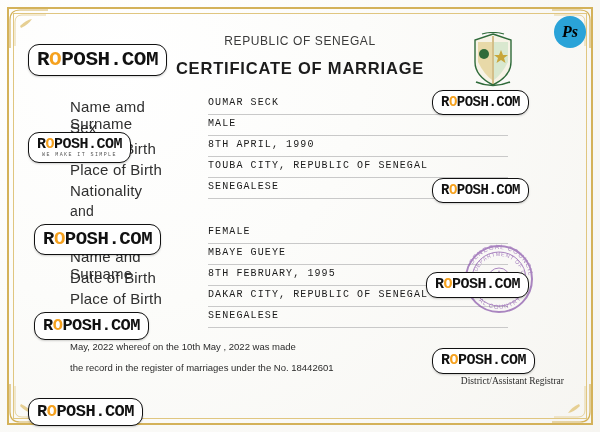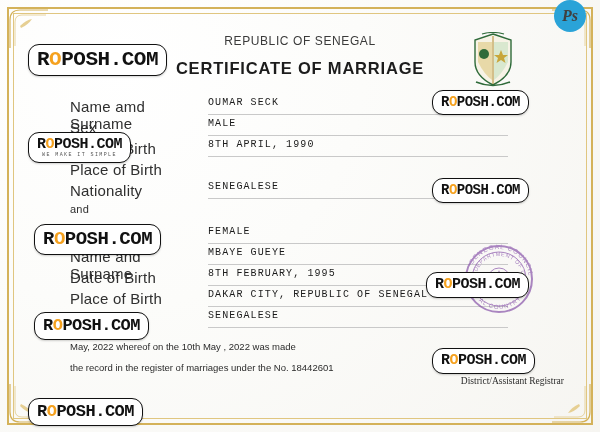--- a/index.html
+++ b/index.html
@@ -102,21 +102,21 @@
     width: 300px;
     font-size: 10px;
     letter-spacing: 1.1px;
     color: #1a1a1a;
     font-family: "Liberation Mono", monospace;
     border-bottom: 1px solid #c9c9c9;
     padding-bottom: 4px;
     line-height: 14px;
   }
   .row.joiner { height: 24px; }
-  .joiner .lbl { font-size: 11px; }
+  .joiner .lbl { font-size: 14px; }
 
   .footer-text {
     position: absolute;
     left: 70px;
     top: 336px;
     width: 420px;
     font-size: 9.5px;
     color: #2b2b2b;
     line-height: 21px;
   }
@@ -165,26 +165,26 @@
     font-weight: normal;
     letter-spacing: 1.4px;
     color: #555;
     text-align: center;
     margin-top: -1px;
   }
 
   .ps-badge {
     position: absolute;
     right: 14px;
-    top: 0;
+    top: 16px;
     width: 32px;
     height: 32px;
     border-radius: 50%;
     background: #2aa3d8;
-    color: #404040;
+    color: #000000;
     font-family: "Liberation Serif", serif;
     font-size: 16px;
     text-align: center;
     line-height: 32px;
     font-style: italic;
     font-weight: bold;
     margin-left: 36px;
   }
 </style>
 </head>
@@ -251,20 +251,21 @@
     <div class="row">
       <div class="lbl">Sex</div>
       <div class="val">MALE</div>
     </div>
     <div class="row">
       <div class="lbl">Date of Birth</div>
       <div class="val">8TH APRIL,  1990</div>
     </div>
     <div class="row">
       <div class="lbl">Place of Birth</div>
+      <div class="val">TOUBA CITY,  REPUBLIC OF SENEGAL</div>
     </div>
     <div class="row">
       <div class="lbl">Nationality</div>
       <div class="val">SENEGALESE</div>
     </div>
 
     <div class="row joiner">
       <div class="lbl">and</div>
     </div>
 

